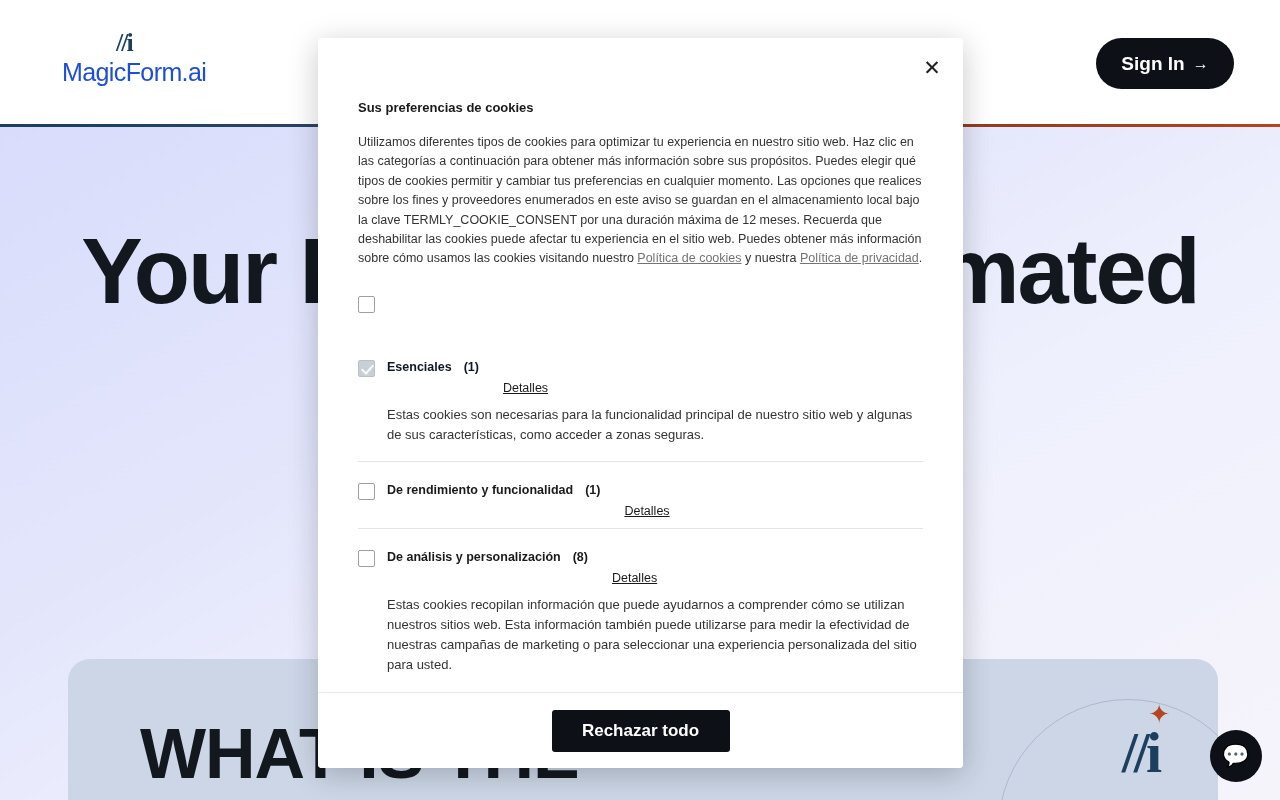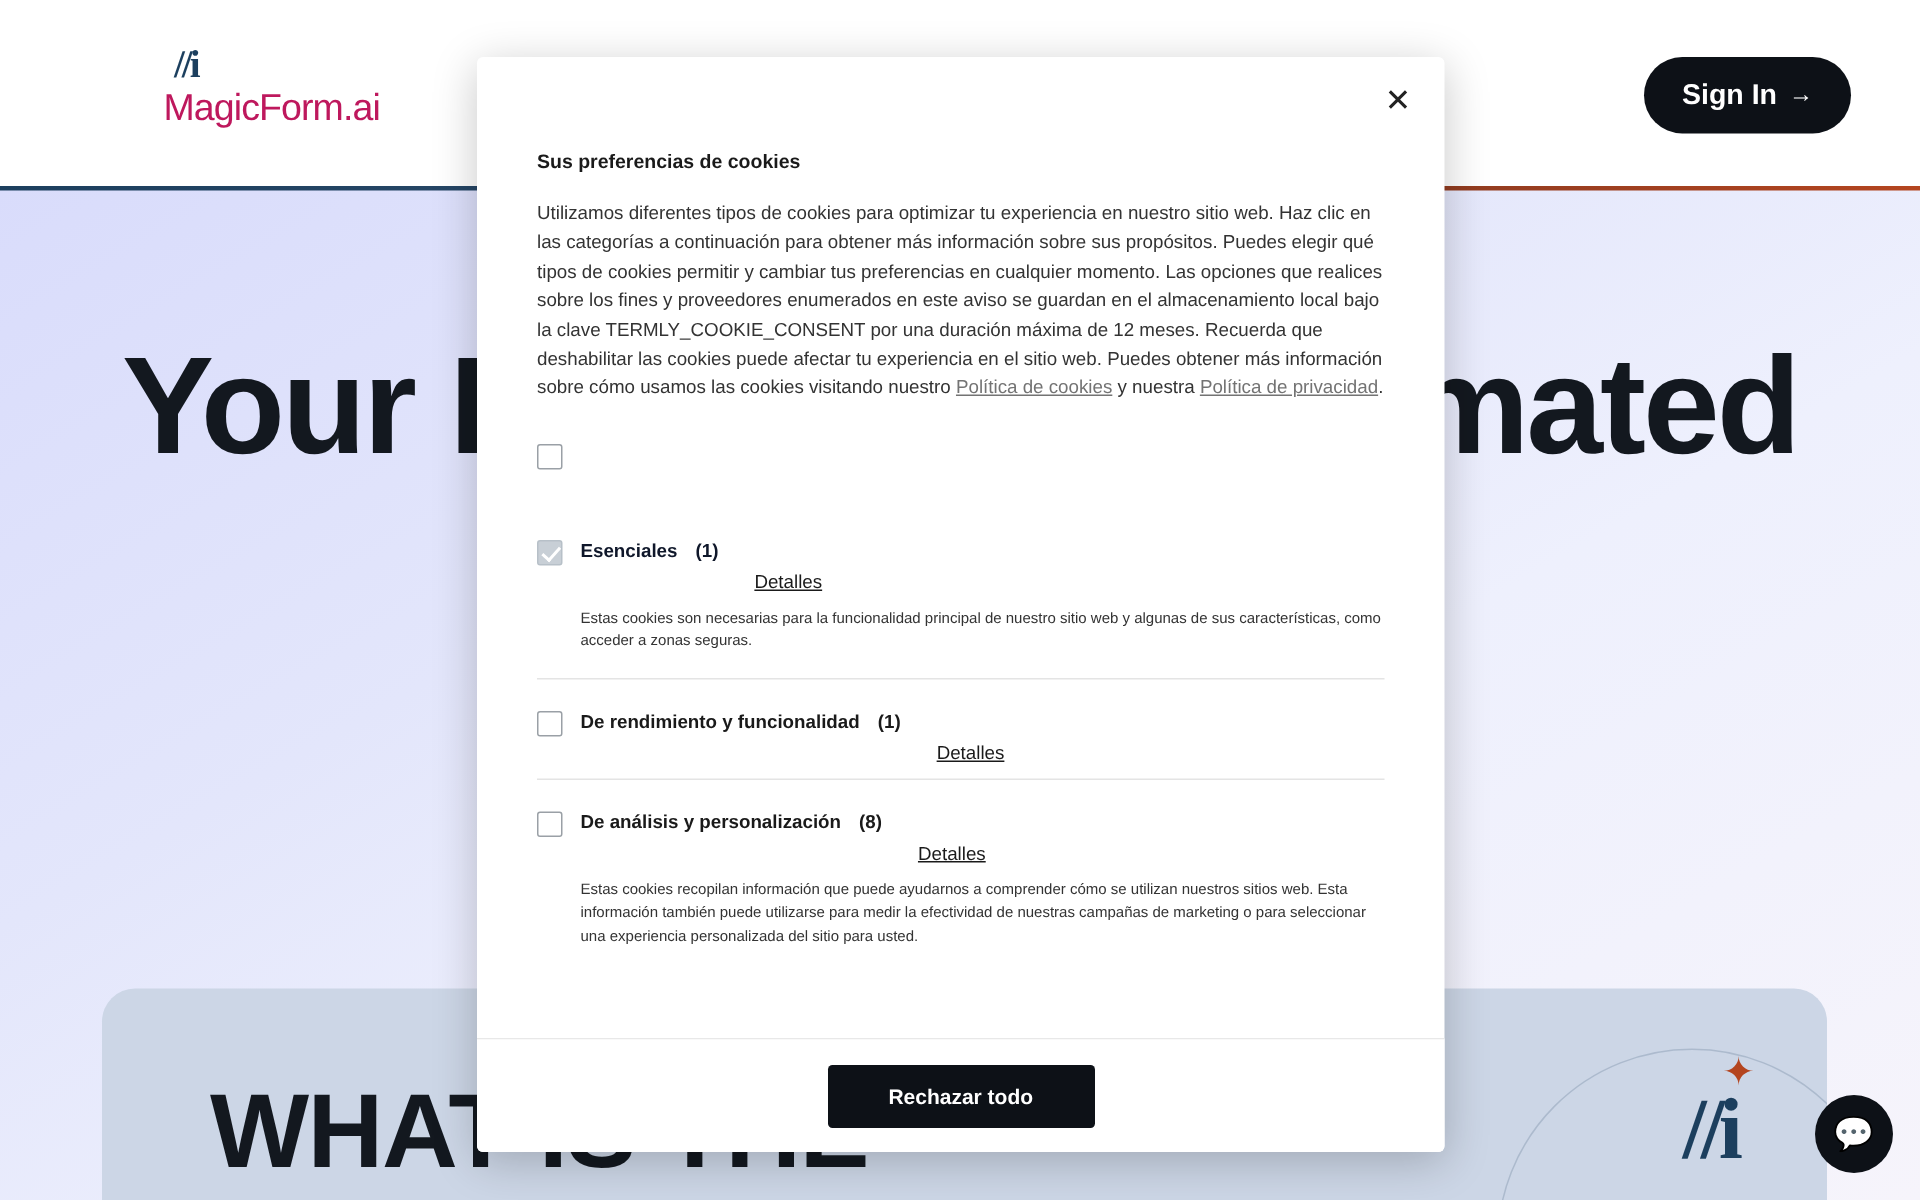--- a/index.html
+++ b/index.html
@@ -27,23 +27,22 @@
   .logo-wrap {
     position: absolute; left: 62px; top: 30px;
     display: flex; flex-direction: column; align-items: flex-start;
   }
   .logo-mark {
     font-size: 26px; color: #1c3f5e; letter-spacing: -2px;
     font-weight: 700; line-height: 1; margin-left: 54px; margin-bottom: 2px;
     font-family: "Liberation Serif", serif;
   }
   .logo-text {
-    font-size: 25px; color: #be185d; font-weight: 400; letter-spacing: -0.6px;
-    font-family: "Liberation Sans", sans-serif;
-    margin-left: 47px;
+    font-size: 25px; color: #1d4ed8; font-weight: 400; letter-spacing: -0.6px;
+    font-family: "Liberation Sans", sans-serif;
   }
   .signin-btn {
     position: absolute; right: 46px; top: 38px;
     width: 138px; height: 51px;
     background: #0d1117; color: #ffffff;
     border: none; border-radius: 26px;
     font-size: 19px; font-weight: 700;
     display: flex; align-items: center; justify-content: center;
     gap: 8px; cursor: pointer;
     font-family: "Liberation Sans", sans-serif;
@@ -158,42 +157,42 @@
     font-size: 12.5px; font-weight: 700; color: #1a1a1a;
     line-height: 1.4;
   }
   .row-label.muted { color: #0f172a; }
   .row-count { font-weight: 700; }
   .details-link {
     font-size: 12.5px; color: #1a1a1a; text-decoration: underline;
     cursor: pointer; margin-left: 12px; white-space: nowrap; margin-top: 22px;
   }
   .cat-desc {
-    font-size: 10px; color: #333; line-height: 1.55;
+    font-size: 13px; color: #333; line-height: 1.55;
     margin: 0 0 16px 29px;
   }
   .divider {
     border: none; border-top: 1px solid #e4e4e4;
     margin: 0 0 14px 0;
   }
   .spacer-lg { height: 30px; }
 
   .modal-footer {
     height: 76px;
     border-top: 1px solid #e8e8e8;
     display: flex; align-items: center; justify-content: center;
     gap: 12px;
     background: #ffffff;
     border-radius: 0 0 4px 4px;
   }
   .btn-footer {
     width: 178px; height: 42px;
     background: #0d1117; color: #ffffff;
     border: none; border-radius: 3px;
-    font-size: 14px; font-weight: 700; cursor: pointer;
+    font-size: 17px; font-weight: 700; cursor: pointer;
     font-family: "Liberation Sans", sans-serif;
   }
 </style>
 </head>
 <body>
 
 <div id="page">
 
   <div class="site-header">
     <div class="logo-wrap">

